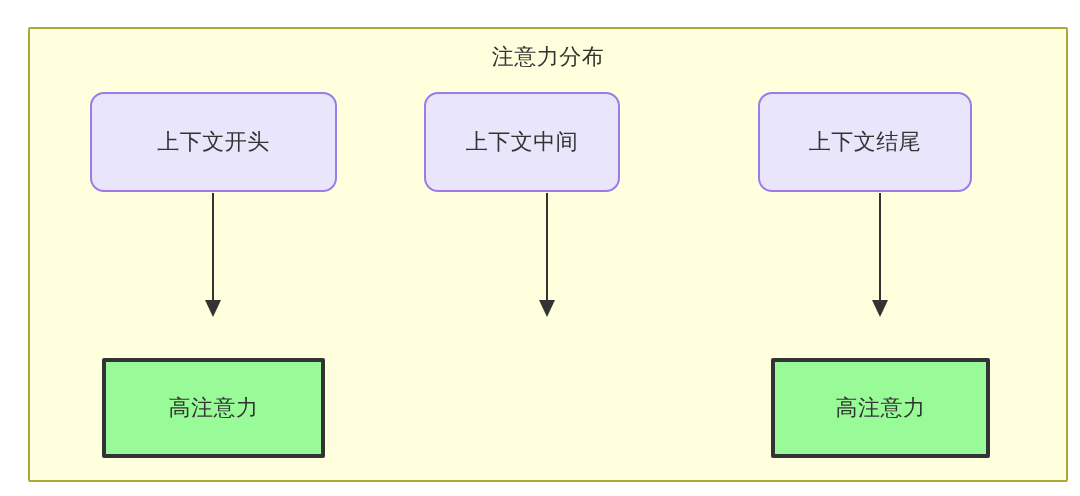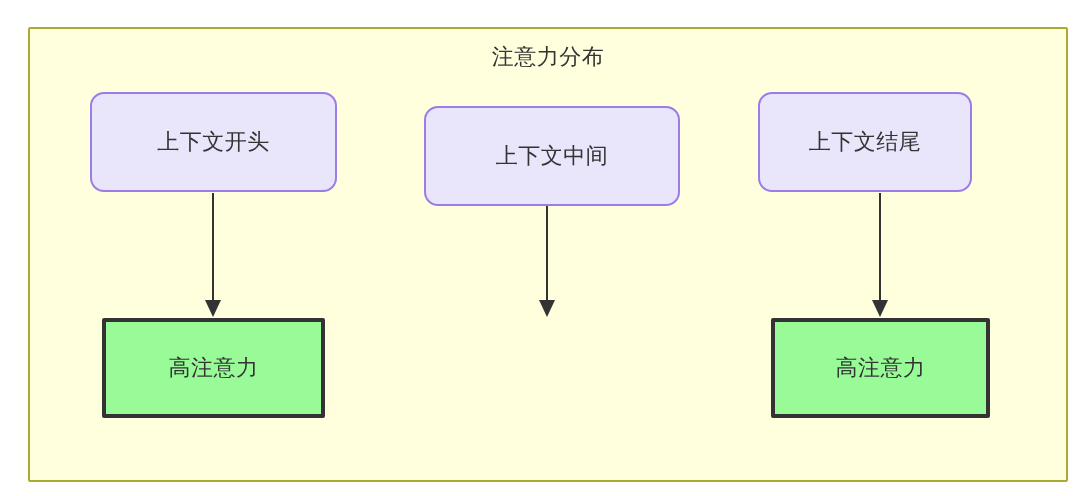--- a/index.html
+++ b/index.html
@@ -66,26 +66,26 @@
     border-radius: 14px;
     height: 100px;
   }
 
   .node.result {
     border: 4px solid #333333;
     border-radius: 2px;
     height: 100px;
   }
 
-  .node.result.high { background: #98fb98; }
+  .node.result.high { background: #98fb98; margin-top: 40px; }
   .node.result.low  { background: #fc9697; }
 
   
   .col1.source { left: 90px;  top: 92px; width: 247px; }
-  .col2.source { left: 424px; top: 106px; width: 256px; }
+  .col2.source { left: 424px; top: 92px; width: 196px; }
   .col3.source { left: 758px; top: 92px; width: 214px; }
 
   
   .col1.result { left: 102px; top: 318px; width: 223px; }
   .col2.result { left: 437px; top: 318px; width: 221px; }
   .col3.result { left: 771px; top: 318px; width: 219px; }
 
   
   .edges {
     position: absolute;

